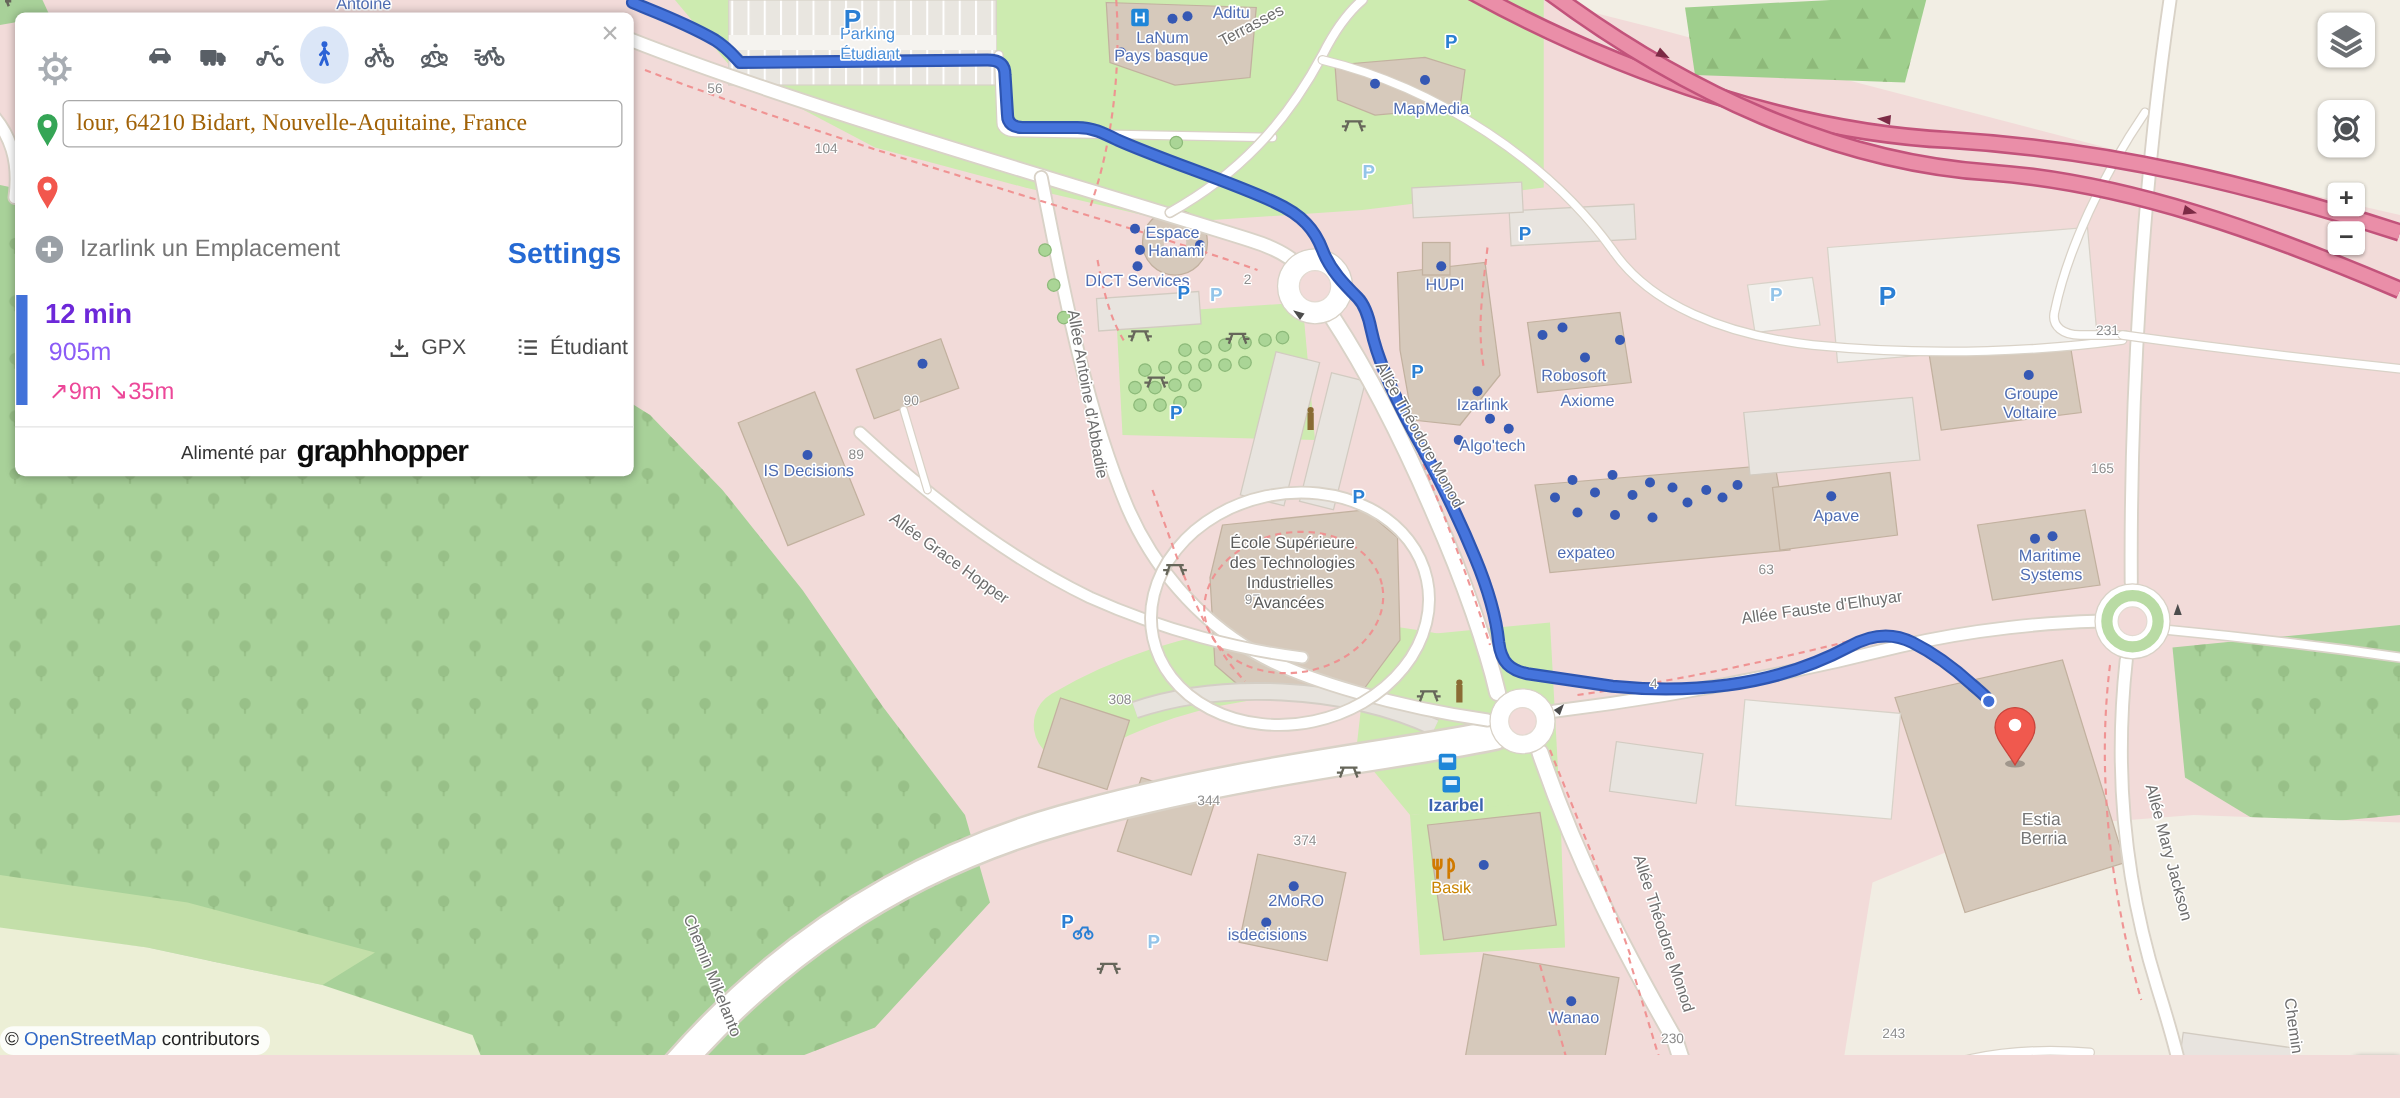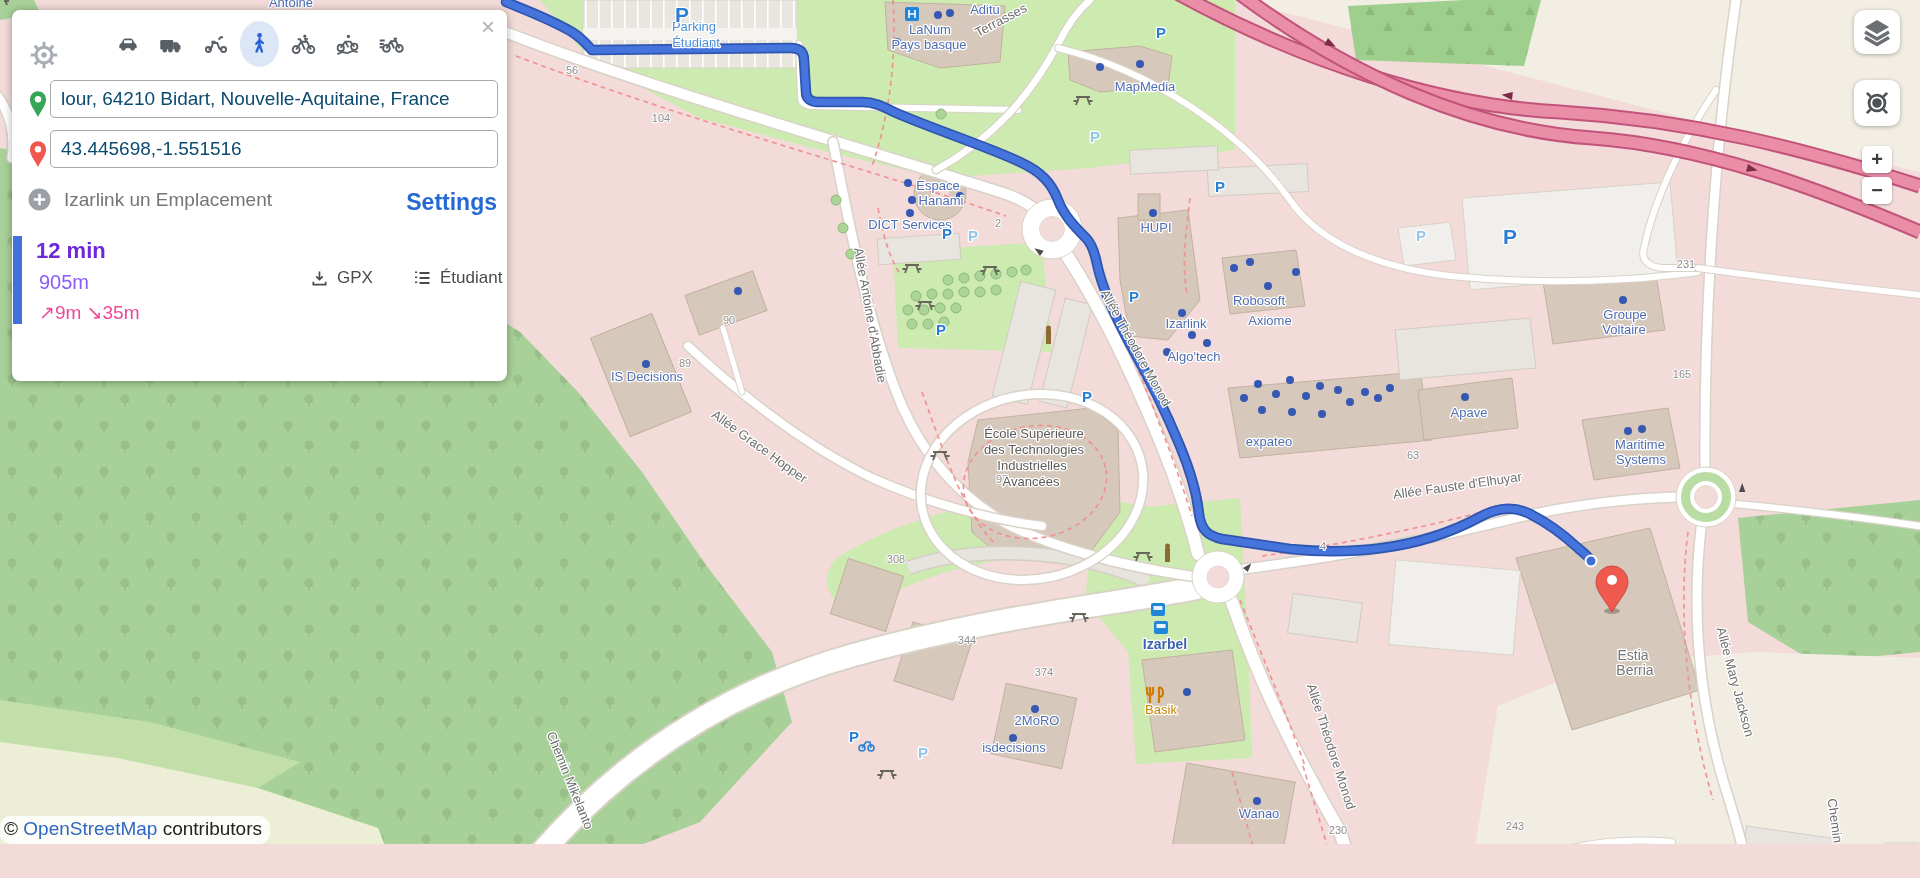--- a/index.html
+++ b/index.html
@@ -29,22 +29,22 @@
   .panel{position:absolute;left:12px;top:10px;width:495px;height:371px;background:#fff;
     border-radius:8px;box-shadow:0 1px 8px rgba(0,0,0,.35);z-index:5;}
   .gear{position:absolute;left:14px;top:26px;width:38px;height:40px;cursor:pointer;}
   .modes{position:absolute;left:96px;top:11px;display:flex;gap:5px;align-items:center;}
   .mico{width:39px;height:46px;display:flex;align-items:center;justify-content:center;
     border-radius:50%;cursor:pointer;}
   .mico.sel{background:#dbe6f7;}
   .closex{position:absolute;right:6px;top:4px;width:26px;height:26px;font-size:24px;
     color:#b3b3b3;text-align:center;line-height:26px;cursor:pointer;}
   .inp{position:absolute;left:38px;width:448px;height:38px;border:1px solid #a9a9a9;
-    border-radius:5px;font-size:19px;font-family:Liberation Sans, sans-serif;
-    padding:0 10px;box-sizing:border-box;color:#0c4a6e;}
+    border-radius:5px;font-size:19px;font-family:Liberation Serif, serif;
+    padding:0 10px;box-sizing:border-box;color:#a16207;}
   .pin{position:absolute;left:13px;width:26px;height:30px;}
   .addrow{position:absolute;left:0;top:176px;width:100%;height:32px;}
   .plus{position:absolute;left:16px;top:2px;width:23px;height:23px;}
   .addlbl{position:absolute;left:52px;top:3px;font-size:19px;color:#757575;cursor:pointer;}
   .setlink{position:absolute;right:10px;top:3px;font-size:23px;font-weight:bold;
     color:#2569d3;cursor:pointer;}
   .routebar{position:absolute;left:1px;top:226px;width:9px;height:88px;background:#4272d9;}
   .dur{position:absolute;left:24px;top:228px;font-size:22px;font-weight:bold;color:#6d28d9;}
   .dist{position:absolute;left:27px;top:261px;font-size:20px;color:#8b5cf6;}
   .updown{position:absolute;left:27px;top:291px;font-size:19px;color:#ec4899;}
@@ -61,21 +61,21 @@
     display:flex;align-items:center;justify-content:center;cursor:pointer;z-index:5;}
   .layers{left:1854px;top:10px;width:46px;height:44px;}
   .locate{left:1854px;top:80px;width:46px;height:46px;}
   .zbtn{position:absolute;left:1862px;width:30px;height:27px;background:#fff;border-radius:5px;
     box-shadow:0 1px 3px rgba(0,0,0,.3);font-size:20px;font-weight:bold;color:#3c3c3c;
     display:flex;align-items:center;justify-content:center;cursor:pointer;z-index:5;}
   .elev{position:absolute;left:1880px;top:844px;width:44px;height:40px;background:#fff;
     border-radius:8px;box-shadow:0 1px 4px rgba(0,0,0,.3);display:flex;align-items:center;
     justify-content:center;cursor:pointer;z-index:5;}
   .attrib{position:absolute;left:0;bottom:0;background:rgba(255,255,255,.85);
-    padding:2px 8px 4px 4px;font-size:19px;color:#222;z-index:5;border-radius:11px;}
+    padding:2px 8px 4px 4px;font-size:15px;color:#222;z-index:5;border-radius:11px;}
   .attrib a{color:#2f66c4;text-decoration:none;cursor:pointer;}
 </style>
 </head>
 <body>
 
 <div class="stage">
 
 <svg viewBox="0 0 1920 878" width="1920" height="878" style="position:absolute;left:0;top:0;">
   <defs>
     <pattern id="pfor" width="46" height="46" patternUnits="userSpaceOnUse">
@@ -539,21 +539,20 @@
   <svg class="pin" style="top:78px" viewBox="0 0 24 28">
     <path d="M12 27 C8 19.5 4.5 16 4.5 10.5 A7.5 7.5 0 1 1 19.5 10.5 C19.5 16 16 19.5 12 27 Z" fill="#35a556"></path>
     <circle cx="12" cy="10.5" r="3" fill="#fff"></circle>
   </svg>
   <input class="inp" style="top: 70px;" value="lour, 64210 Bidart, Nouvelle-Aquitaine, France">
 
   <svg class="pin" style="top:128px" viewBox="0 0 24 28">
     <path d="M12 27 C8 19.5 4.5 16 4.5 10.5 A7.5 7.5 0 1 1 19.5 10.5 C19.5 16 16 19.5 12 27 Z" fill="#f2574d"></path>
     <circle cx="12" cy="10.5" r="3" fill="#fff"></circle>
   </svg>
-  <input class="inp" style="top: 120px;" value="43.445698,-1.551516">
 
   <div class="addrow">
     <svg class="plus" viewBox="0 0 22 22">
       <circle cx="11" cy="11" r="10.5" fill="#9aa0a6"></circle>
       <path d="M11 5.5v11 M5.5 11h11" stroke="#fff" stroke-width="2.4"></path>
     </svg>
     <span class="addlbl">Izarlink un Emplacement</span>
     <span class="setlink">Settings</span>
   </div>
 
@@ -573,20 +572,24 @@
   <div class="detbtn">
     <svg width="20" height="20" viewBox="0 0 20 20">
       <g stroke="#4a4a4a" stroke-width="1.8" fill="none">
         <path d="M7.5 5h10 M7.5 10h10 M7.5 15h10"></path>
         <path d="M3 4.2h2.2 M3 9.2h2.2 M3 14.2h2.2" stroke-width="1.6"></path>
       </g>
     </svg>
     <span>Étudiant</span>
   </div>
 
+  <div class="pfoot">
+    <span class="pwr">Alimenté par</span>
+    <span class="brand">graphhopper</span>
+  </div>
 </div>
 
 <div class="ctl layers">
   <svg width="32" height="32" viewBox="0 0 32 32">
     <path d="M16 4 L28 11 L16 18 L4 11 Z" fill="#6b6f73"></path>
     <path d="M4 16 l12 7 12-7" stroke="#6b6f73" stroke-width="3.4" fill="none" stroke-linejoin="round"></path>
     <path d="M4 21.5 l12 7 12-7" stroke="#6b6f73" stroke-width="3.4" fill="none" stroke-linejoin="round"></path>
   </svg>
 </div>
 <div class="ctl locate">

